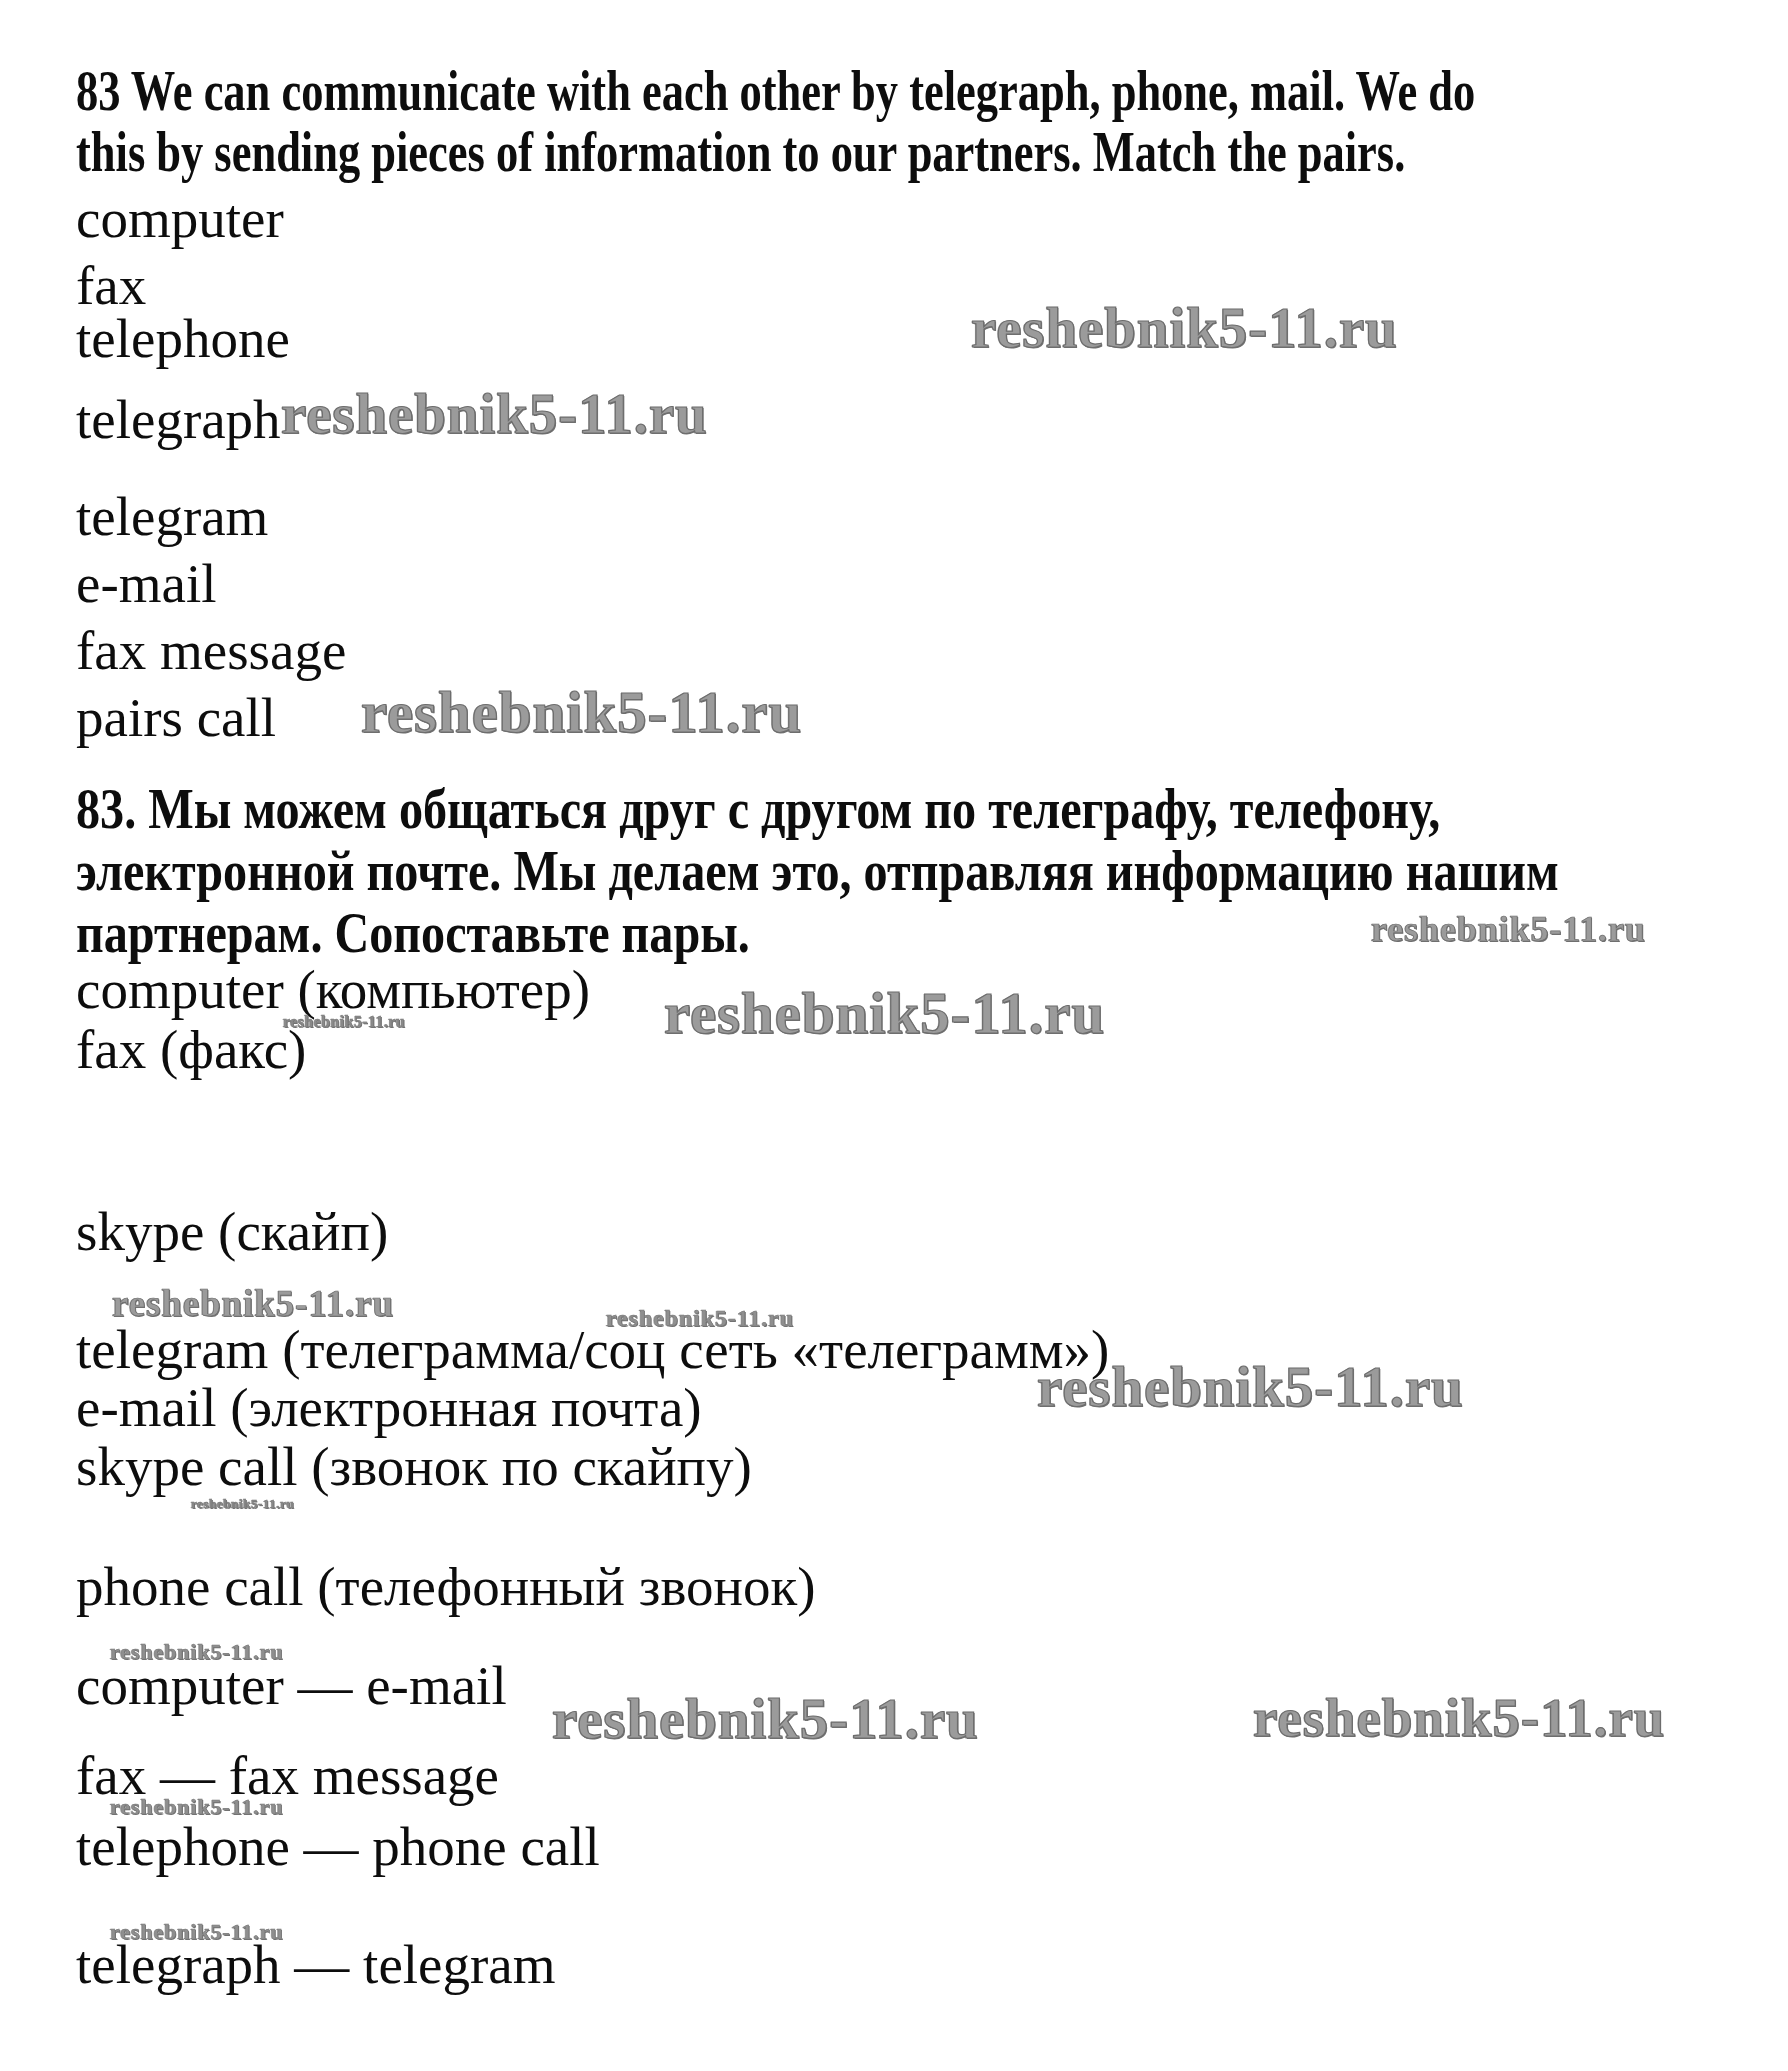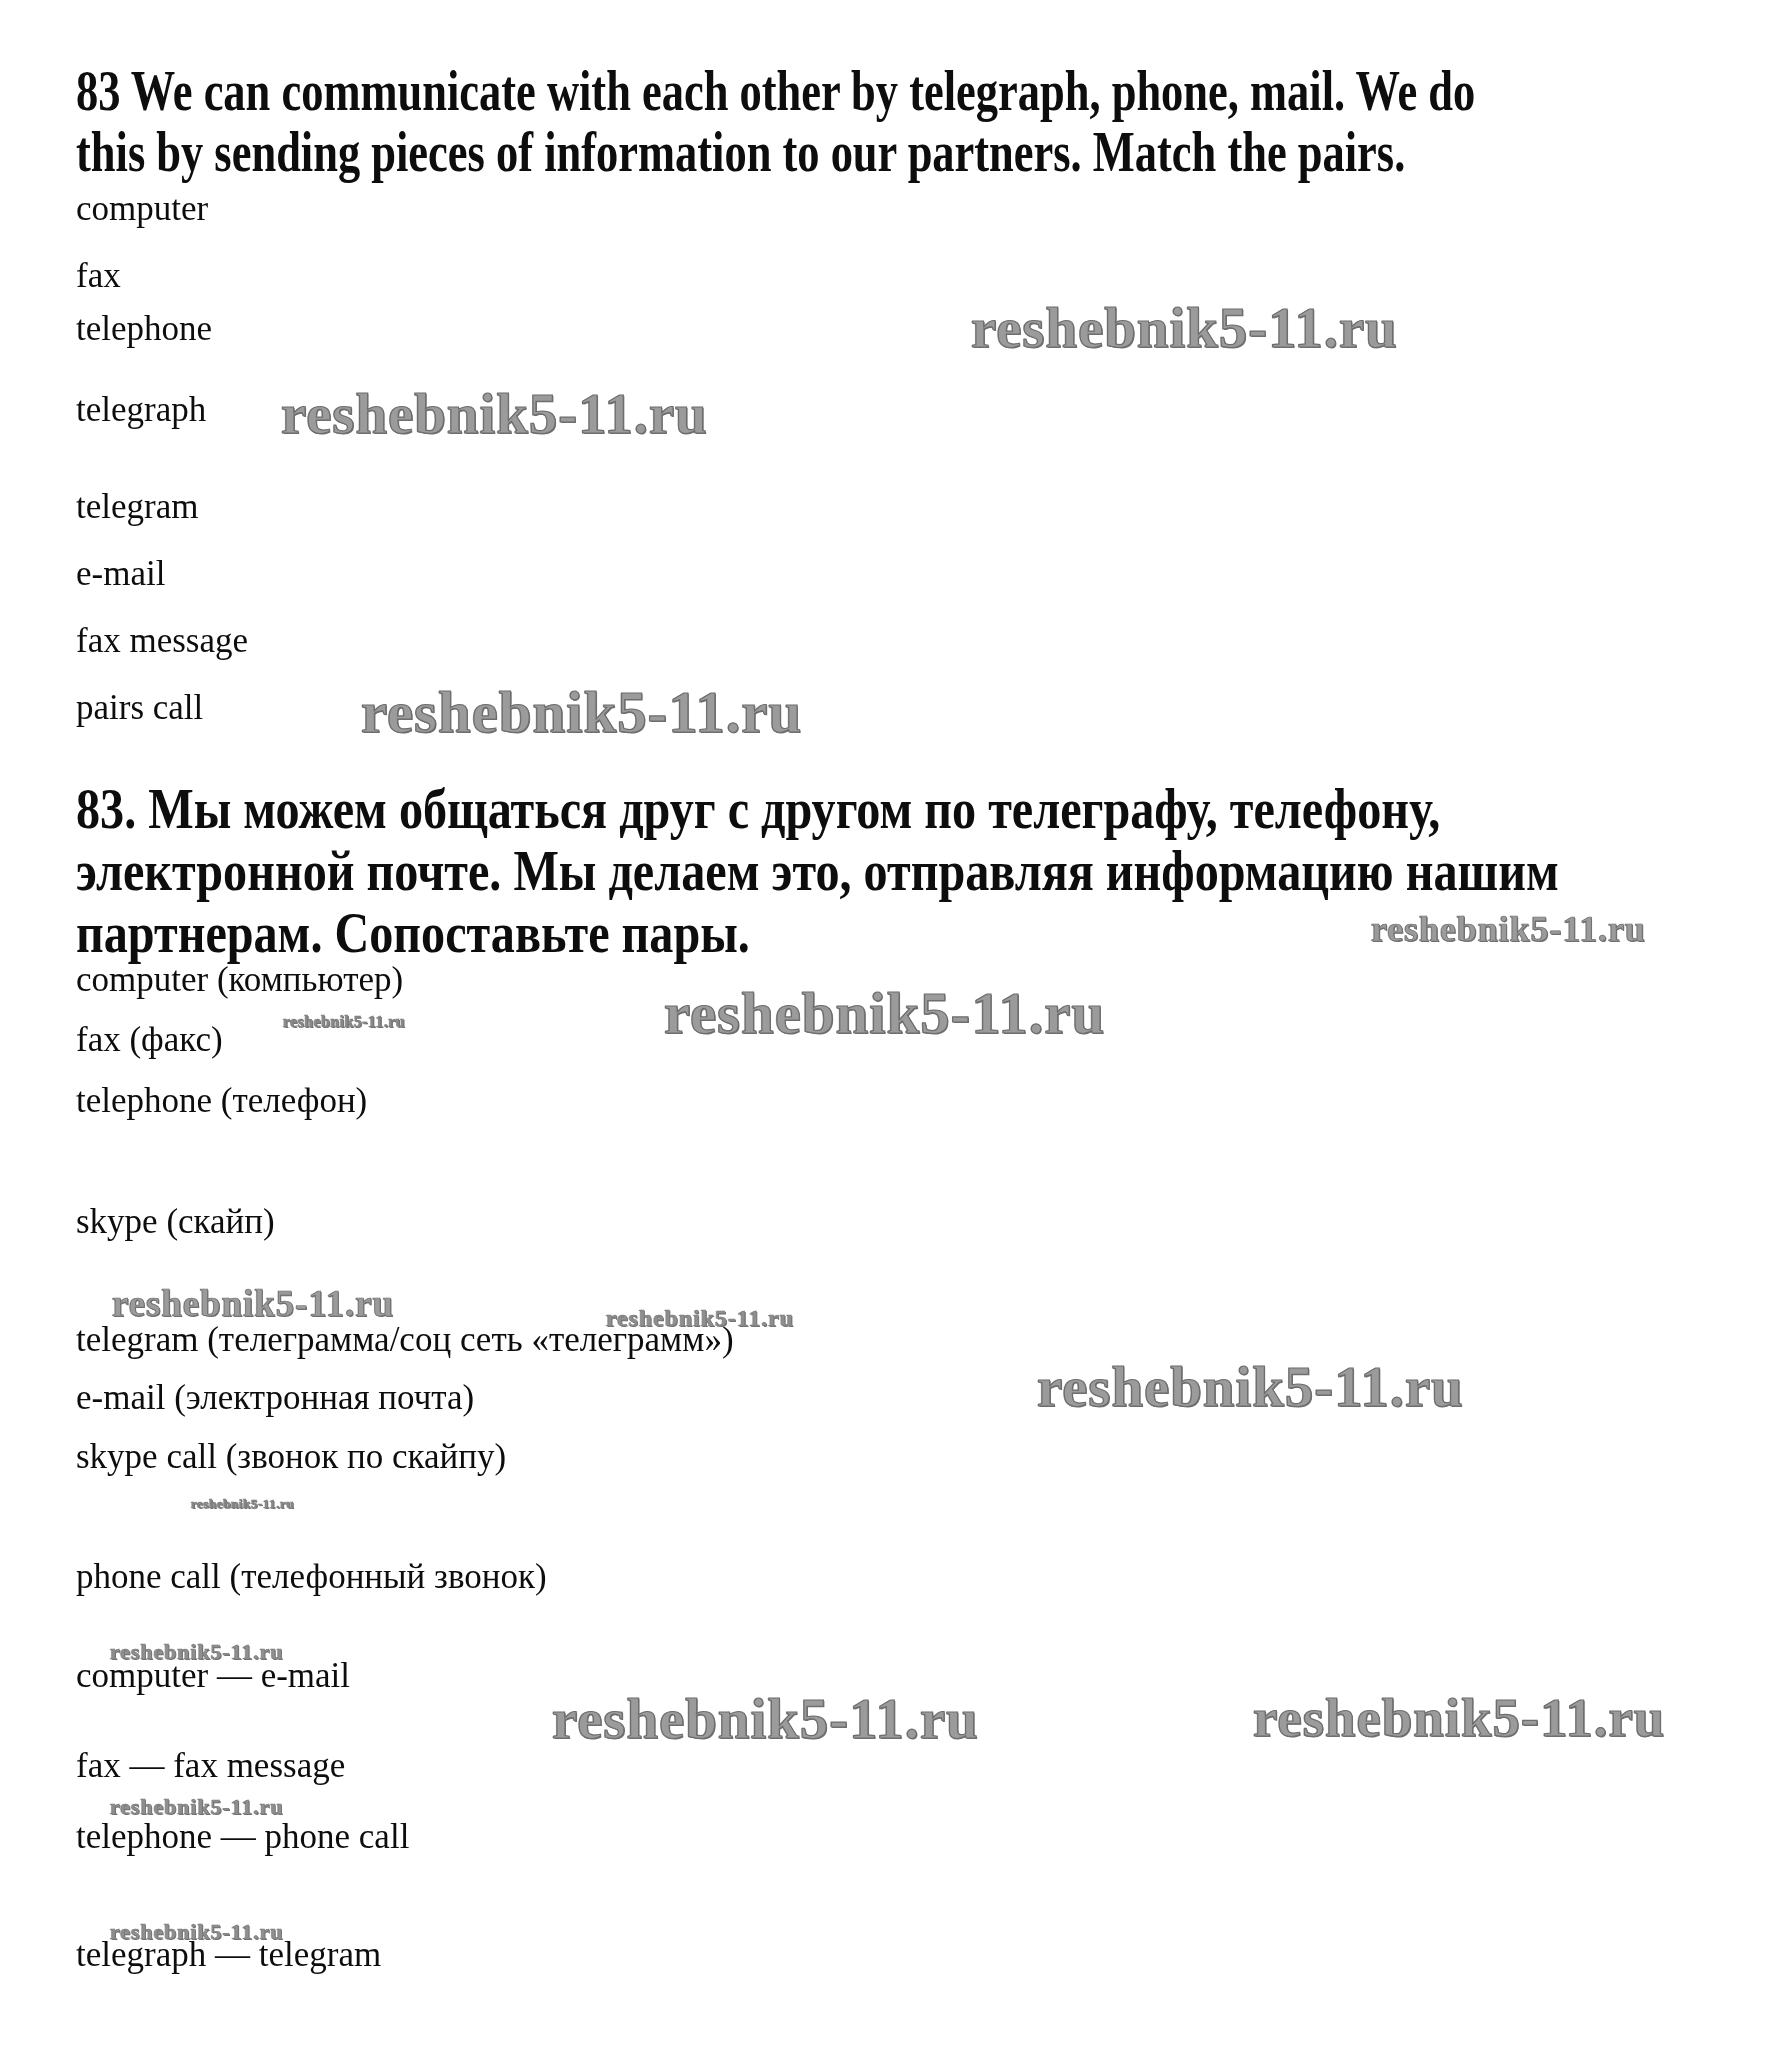--- a/index.html
+++ b/index.html
@@ -9,21 +9,21 @@
     height: 2072px;
     background: #ffffff;
     font-family: "Liberation Serif", "DejaVu Serif", serif;
     color: #0d0d0d;
     overflow: hidden;
     text-decoration: underline;
   }
   .line {
     position: absolute;
     left: 76px;
-    font-size: 35px;
+    font-size: 55px;
     line-height: 1;
     white-space: nowrap;
     color: #0d0d0d;
   }
   .bold { font-weight: bold; }
   .h-en {
     font-size: 57px;
     transform: scaleX(0.78);
     transform-origin: 0 0;
   }
@@ -64,21 +64,20 @@
   <div class="line" style="top:556px">e-mail</div>
   <div class="line" style="top:623px">fax message</div>
   <div class="line" style="top:690px">pairs call</div>
 
   <div class="line bold h-ru" style="top:781px">83. Мы можем общаться друг с другом по телеграфу, телефону,</div>
   <div class="line bold h-ru" style="top:843px">электронной почте. Мы делаем это, отправляя информацию нашим</div>
   <div class="line bold h-ru" style="top:905px">партнерам. Сопоставьте пары.</div>
 
   <div class="line" style="top:962px">computer (компьютер)</div>
   <div class="line" style="top:1022px">fax (факс)</div>
-  <div class="line" style="top:1083px">telephone (телефон)</div>
   <div class="line" style="top:1204px">skype (скайп)</div>
 
   <div class="line" style="top:1322px">telegram (телеграмма/соц сеть «телеграмм»)</div>
   <div class="line" style="top:1380px">e-mail (электронная почта)</div>
   <div class="line" style="top:1439px">skype call (звонок по скайпу)</div>
   <div class="line" style="top:1658px">computer — e-mail</div>
 
   <div class="line" style="top:1559px">phone call (телефонный звонок)</div>
   <div class="line" style="top:1748px">fax — fax message</div>
   <div class="line" style="top:1819px">telephone — phone call</div>

